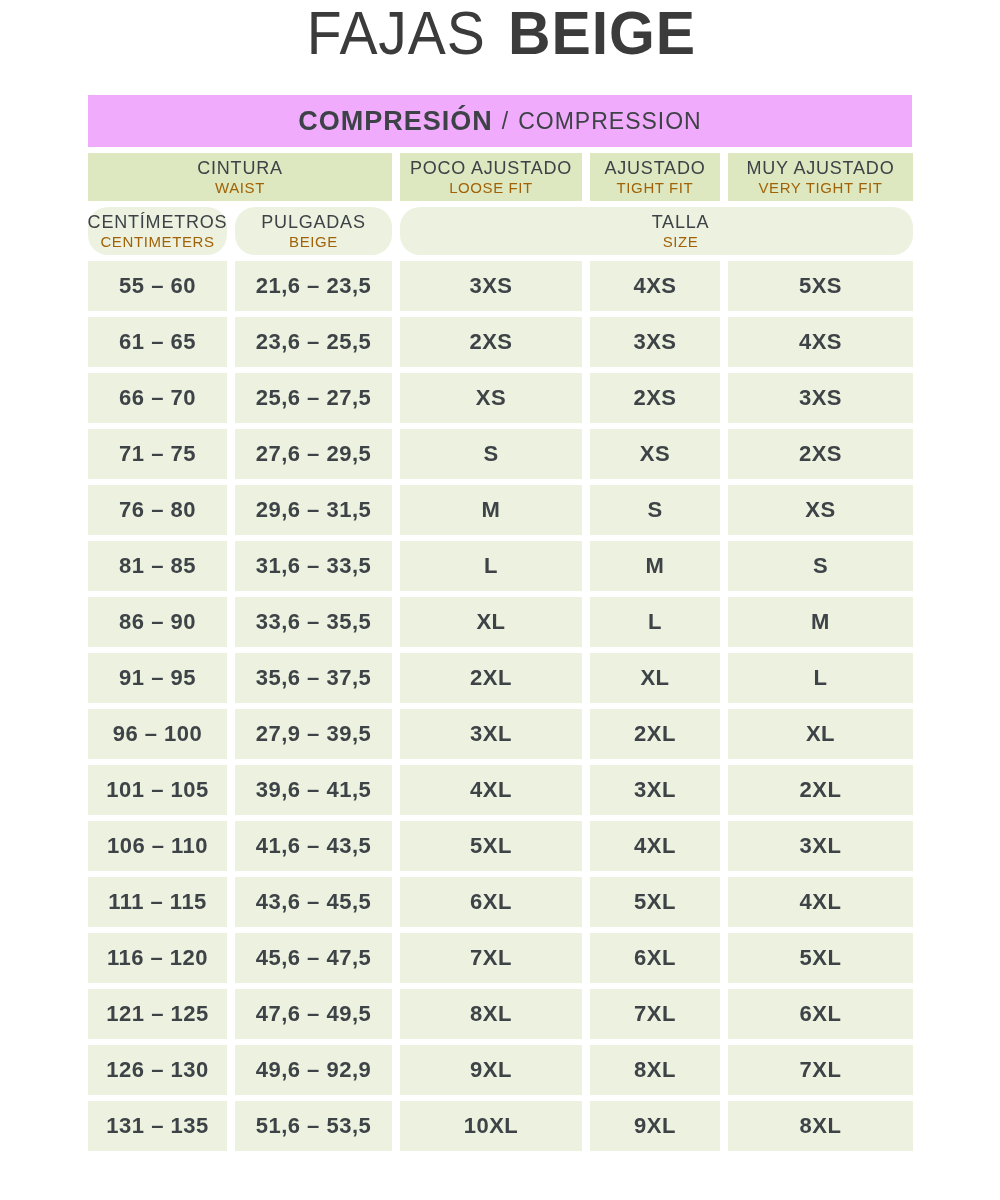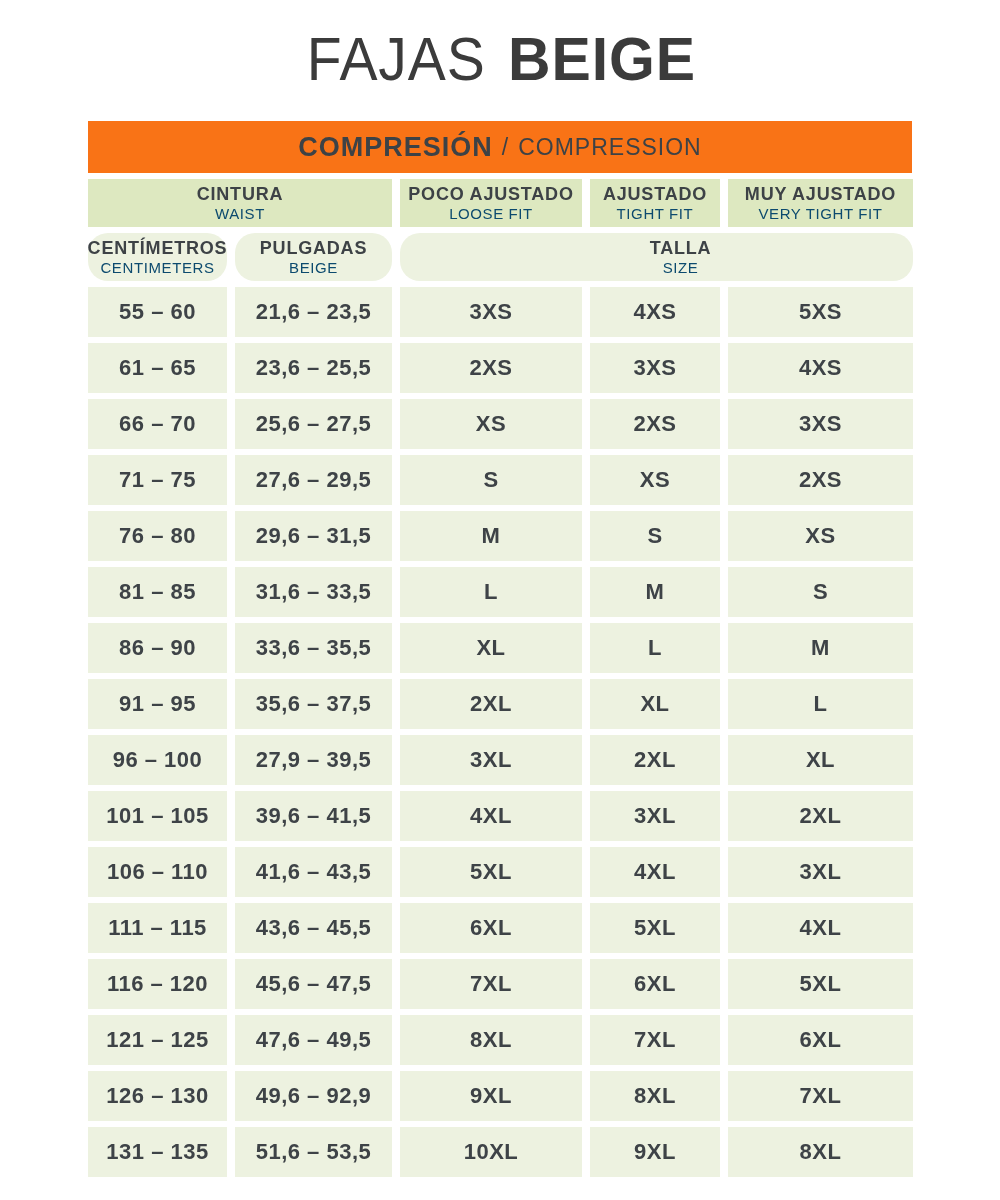--- a/index.html
+++ b/index.html
@@ -11,21 +11,20 @@
   }
   .page {
     position: relative;
     width: 1000px;
     height: 1200px;
     background: #ffffff;
     overflow: hidden;
   }
   
   .page-title {
-    padding-top: 26px;
     text-align: center;
     font-size: 62px;
     line-height: 1.05;
     color: #3b3b3b;
     letter-spacing: 1px;
     white-space: nowrap;
   }
   .t-light {
     font-weight: 400;
     display: inline-block;
@@ -35,21 +34,21 @@
     font-weight: 700;
     display: inline-block;
     margin-left: 10px;
     transform: scaleX(0.95);
   }
   
   .banner {
     margin: 30px 0 0 88px;
     width: 824px;
     height: 52px;
-    background: #f97316;
+    background: #f0abfc;
     display: flex;
     align-items: center;
     justify-content: center;
     gap: 9px;
   }
   .banner-primary {
     font-weight: 700;
     font-size: 27px;
     letter-spacing: 1px;
     color: #3d4246;
@@ -83,31 +82,31 @@
   .h2 { background: #edf2e0; border-radius: 20px; }
   .data-cell {
     background: #edf2e0;
     font-size: 22px;
     font-weight: 700;
     letter-spacing: 0.5px;
     color: #3e4347;
   }
   .hlabel {
     font-size: 18px;
-    font-weight: 700;
+    font-weight: 400;
     letter-spacing: 0.8px;
     line-height: 1.15;
     color: #3d4246;
   }
   .hsub {
     font-size: 15px;
     font-weight: 400;
     letter-spacing: 0.6px;
     line-height: 1.15;
-    color: #0c4a6e;
+    color: #a16207;
   }
 </style>
 </head>
 <body>
 
 <div class="page">
 
   <div class="page-title">
     <span class="t-light">FAJAS</span><span class="t-bold">BEIGE</span>
   </div>

